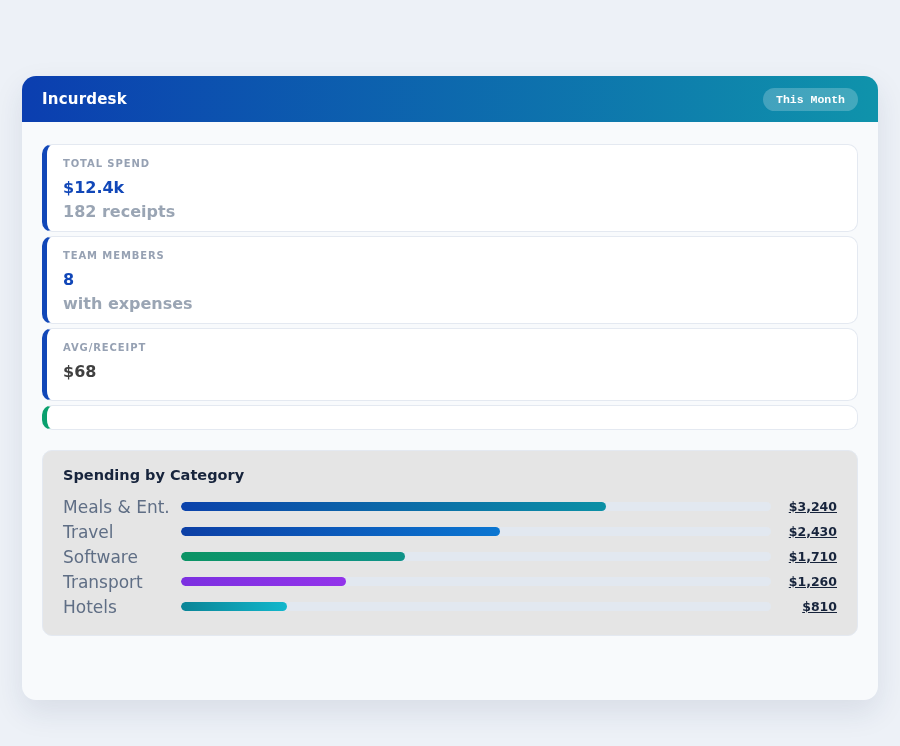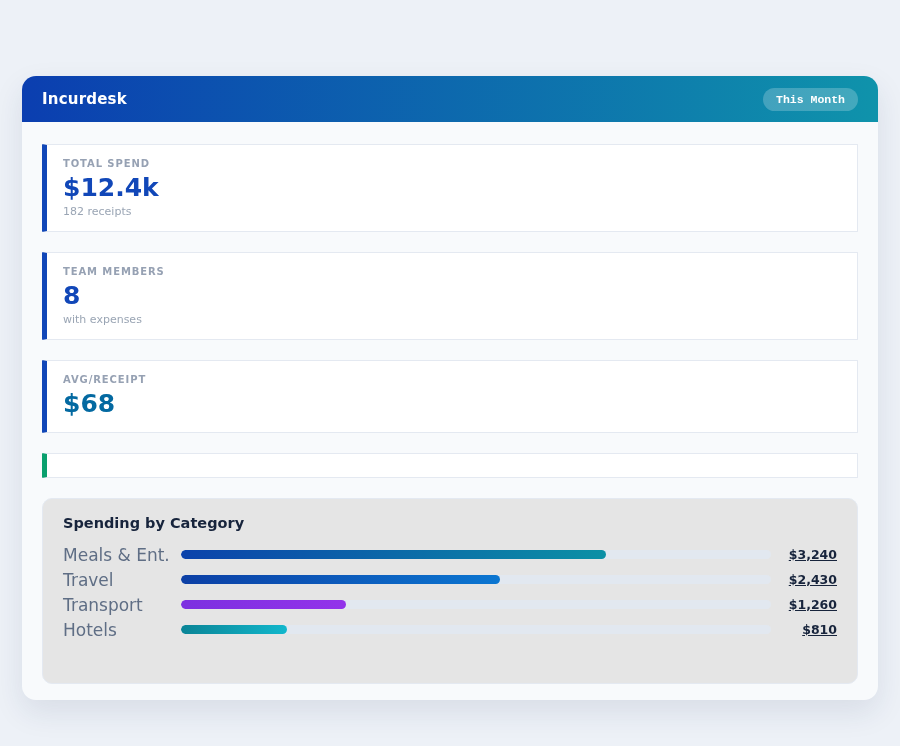--- a/index.html
+++ b/index.html
@@ -30,31 +30,31 @@
     background: rgba(255,255,255,0.22);
     border-radius: 999px; padding: 5px 13px;
     border: none; cursor: pointer;
     font-family: Liberation Mono, monospace;
   }
   .stats { padding: 22px 20px 0; }
   .stat-card {
     background: #ffffff;
     border: 1px solid var(--card-border, #e4e9f1);
     border-left: 5px solid #1147b8;
-    border-radius: 1px;
+    border-radius: 10px;
     padding: 11px 16px 12px;
-    margin-bottom: 20px;
+    margin-bottom: 4px;
   }
   .stat-label {
     font-size: 10px; font-weight: bold; letter-spacing: 0.9px;
     color: var(--label-gray, #96a1b3); line-height: 15px;
     text-transform: uppercase;
   }
-  .stat-value { font-size: 25px; font-weight: bold; line-height: 33px; color: var(--value-blue, #1147b8); }
-  .stat-sub { font-size: 11px; color: var(--sub-gray, #9aa5b4); line-height: 15px; }
+  .stat-value { font-size: 16px; font-weight: bold; line-height: 33px; color: var(--value-blue, #1147b8); }
+  .stat-sub { font-size: 16px; color: var(--sub-gray, #9aa5b4); line-height: 15px; font-weight: bold; }
   .chart-card {
     margin: 20px; margin-top: 20px;
     background: #e5e5e5;
     border: 1px solid var(--card-border, #e4e9f1);
     border-radius: 10px;
     padding: 16px 20px 14px;
     height: 186px;
   }
   .chart-title { font-size: 14.5px; font-weight: bold; color: var(--ink, #17243c); margin-bottom: 11px; }
   .chart-row { display: flex; align-items: center; height: 25px; }
@@ -82,21 +82,21 @@
       <div class="stat-value" style="color: rgb(17, 71, 184);">$12.4k</div>
       <div class="stat-sub">182 receipts</div>
     </div>
     <div class="stat-card" style="border-left-color: rgb(17, 71, 184);">
       <div class="stat-label">TEAM MEMBERS</div>
       <div class="stat-value" style="color: rgb(17, 71, 184);">8</div>
       <div class="stat-sub">with expenses</div>
     </div>
     <div class="stat-card" style="border-left-color: rgb(17, 71, 184);">
       <div class="stat-label">AVG/RECEIPT</div>
-      <div class="stat-value" style="color: #0369a1;">$68</div>
+      <div class="stat-value" style="color: #404040;">$68</div>
       <div class="stat-sub"></div>
     </div>
     <div class="stat-card" style="border-left-color: rgb(10, 160, 110);">
       <div class="stat-sub"></div>
     </div>
   </div>
 
   <div class="chart-card">
     <div class="chart-title">Spending by Category</div>
 
@@ -108,20 +108,27 @@
       <div class="row-value">$3,240</div>
     </div>
     <div class="chart-row">
       <div class="row-label">Travel</div>
       <div class="bar-track">
           <div class="bar-fill" style="width: 54%; background: linear-gradient(90deg, rgb(12, 63, 165), rgb(11, 118, 209));"></div>
         </div>
       <div class="row-value">$2,430</div>
     </div>
     <div class="chart-row">
+      <div class="row-label">Software</div>
+      <div class="bar-track">
+          <div class="bar-fill" style="width: 38%; background: linear-gradient(90deg, rgb(11, 148, 100), rgb(15, 147, 137));"></div>
+        </div>
+      <div class="row-value">$1,710</div>
+    </div>
+    <div class="chart-row">
       <div class="row-label">Transport</div>
       <div class="bar-track">
           <div class="bar-fill" style="width: 28%; background: linear-gradient(90deg, rgb(124, 48, 224), rgb(147, 51, 234));"></div>
         </div>
       <div class="row-value">$1,260</div>
     </div>
     <div class="chart-row">
       <div class="row-label">Hotels</div>
       <div class="bar-track">
           <div class="bar-fill" style="width: 18%; background: linear-gradient(90deg, rgb(10, 132, 150), rgb(18, 183, 204));"></div>

